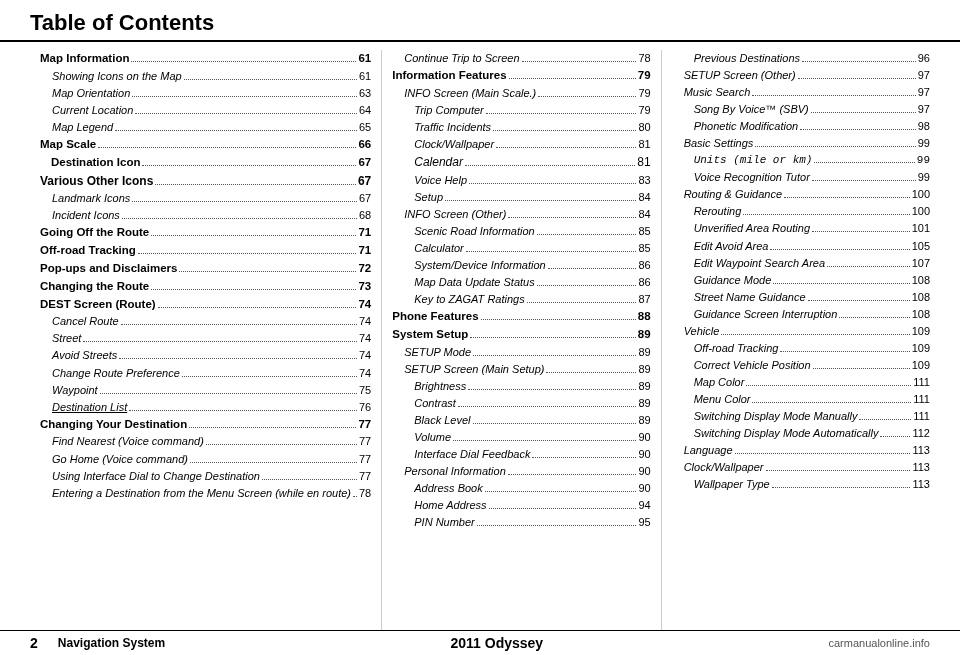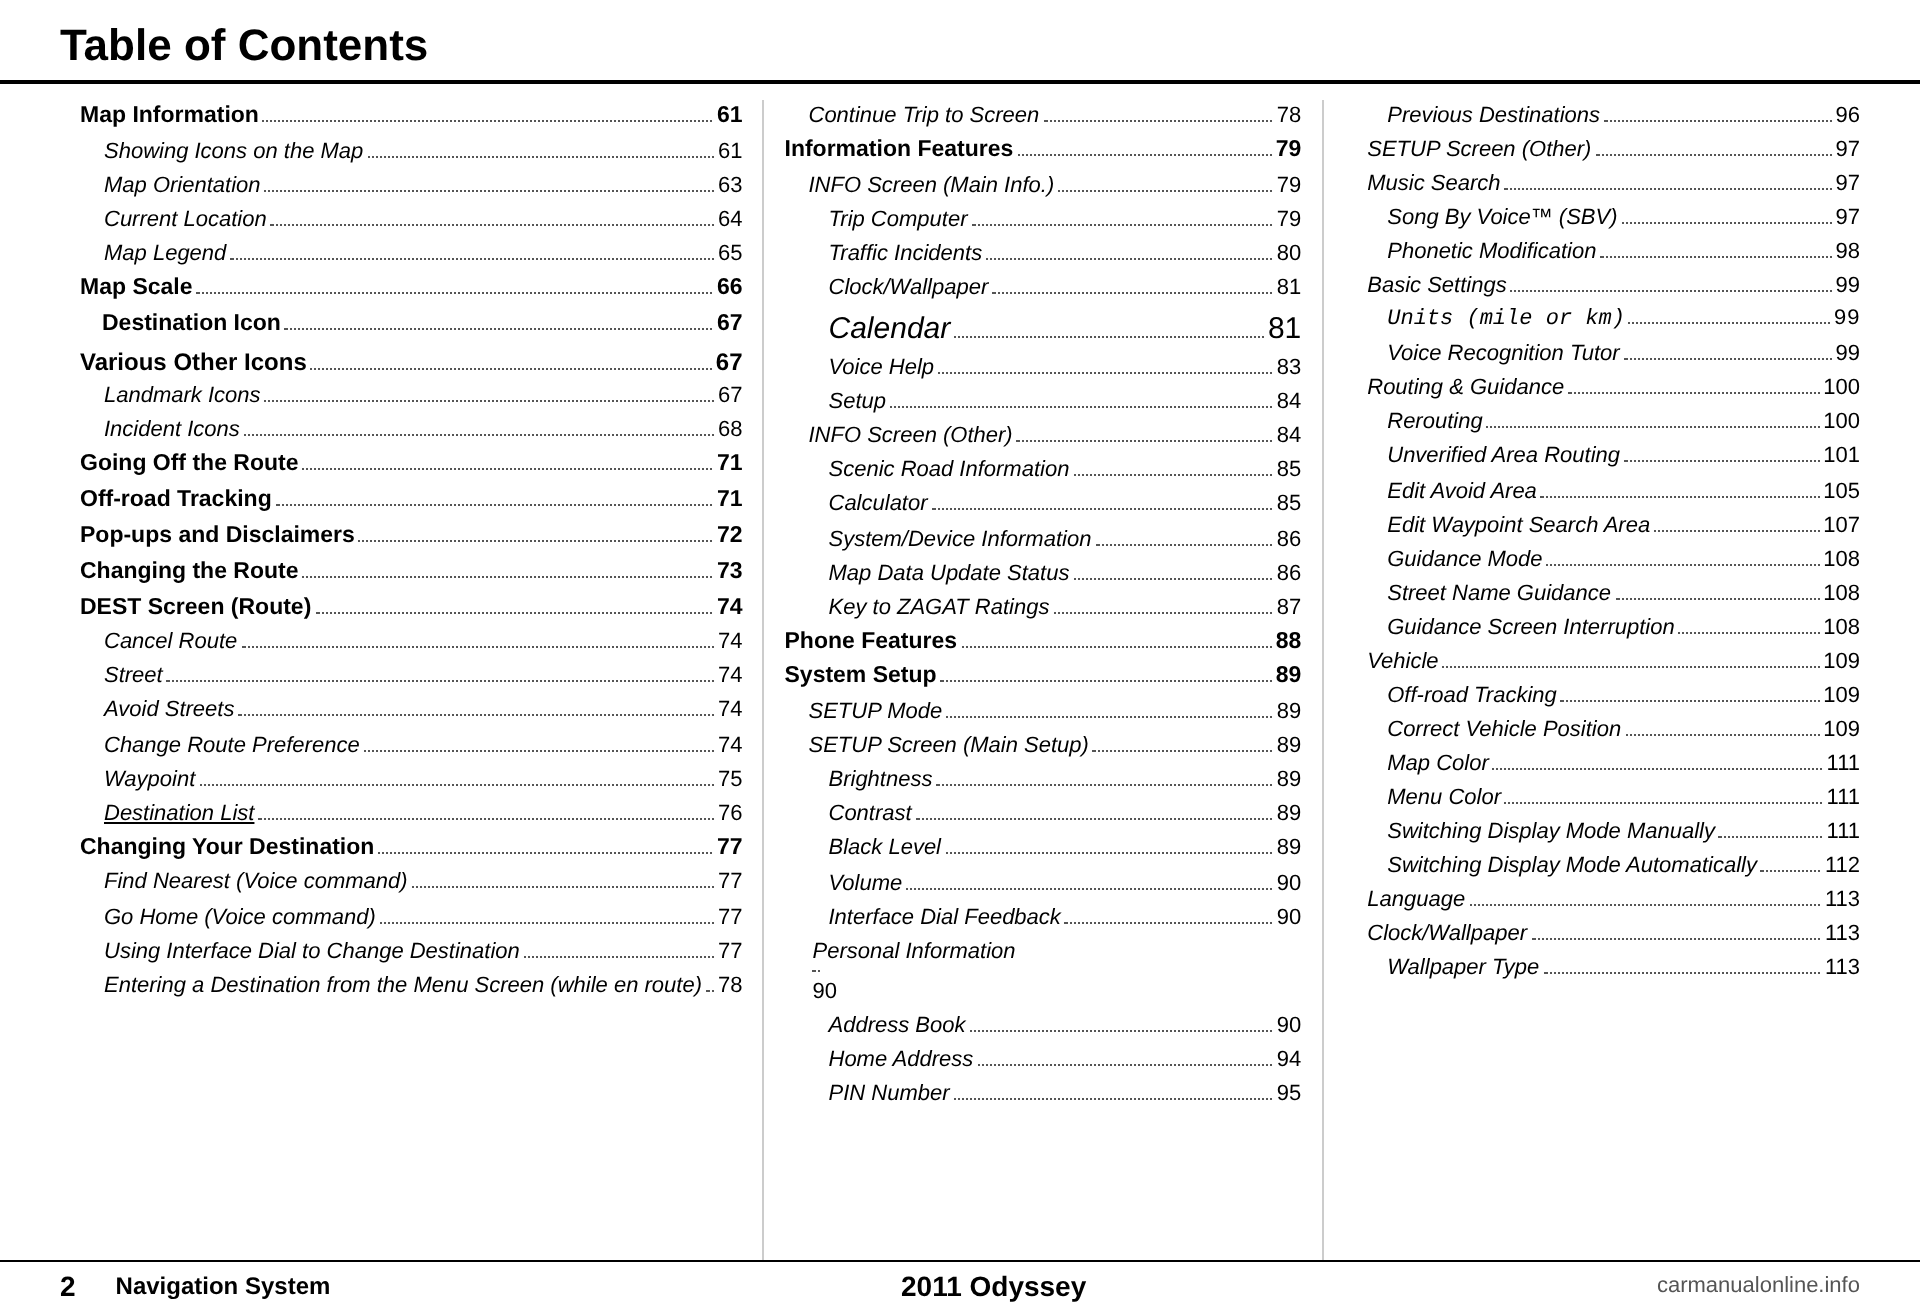--- a/index.html
+++ b/index.html
@@ -225,40 +225,40 @@
           <span style="white-space: nowrap;">Continue Trip to Screen</span>
           <span style="flex: 1 1 0%; overflow: hidden; border-bottom: 1px dotted rgb(85, 85, 85); margin: 0px 2px 2px; min-width: 4px;"></span>
           <span style="white-space: nowrap; font-style: normal;">78</span>
         </div>
         <div class="entry-row" style="padding-left: 0px; font-size: 11.5px; font-weight: bold;">
           <span style="white-space: nowrap;">Information Features</span>
           <span style="flex: 1 1 0%; overflow: hidden; border-bottom: 1px dotted rgb(85, 85, 85); margin: 0px 2px 2px; min-width: 4px;"></span>
           <span style="white-space: nowrap; font-style: normal;">79</span>
         </div>
         <div class="entry-row" style="padding-left: 12px; font-size: 11px; font-style: italic;">
-          <span style="white-space: nowrap;">INFO Screen (Main Info.)</span>
+          <span style="white-space: nowrap;">INFO Screen (Main Scale.)</span>
           <span style="flex: 1 1 0%; overflow: hidden; border-bottom: 1px dotted rgb(85, 85, 85); margin: 0px 2px 2px; min-width: 4px;"></span>
           <span style="white-space: nowrap; font-style: normal;">79</span>
         </div>
         <div class="entry-row" style="padding-left: 22px; font-size: 11px; font-style: italic;">
           <span style="white-space: nowrap;">Trip Computer</span>
           <span style="flex: 1 1 0%; overflow: hidden; border-bottom: 1px dotted rgb(85, 85, 85); margin: 0px 2px 2px; min-width: 4px;"></span>
           <span style="white-space: nowrap; font-style: normal;">79</span>
         </div>
         <div class="entry-row" style="padding-left: 22px; font-size: 11px; font-style: italic;">
           <span style="white-space: nowrap;">Traffic Incidents</span>
           <span style="flex: 1 1 0%; overflow: hidden; border-bottom: 1px dotted rgb(85, 85, 85); margin: 0px 2px 2px; min-width: 4px;"></span>
           <span style="white-space: nowrap; font-style: normal;">80</span>
         </div>
         <div class="entry-row" style="padding-left: 22px; font-size: 11px; font-style: italic;">
           <span style="white-space: nowrap;">Clock/Wallpaper</span>
           <span style="flex: 1 1 0%; overflow: hidden; border-bottom: 1px dotted rgb(85, 85, 85); margin: 0px 2px 2px; min-width: 4px;"></span>
           <span style="white-space: nowrap; font-style: normal;">81</span>
         </div>
-        <div class="entry-row" style="padding-left: 22px; font-size: 15px; font-style: italic;">
+        <div class="entry-row" style="padding-left: 22px; font-size: 12px; font-style: italic;">
           <span style="white-space: nowrap;">Calendar</span>
           <span style="flex: 1 1 0%; overflow: hidden; border-bottom: 1px dotted rgb(85, 85, 85); margin: 0px 2px 2px; min-width: 4px;"></span>
           <span style="white-space: nowrap; font-style: normal;">81</span>
         </div>
         <div class="entry-row" style="padding-left: 22px; font-size: 11px; font-style: italic;">
           <span style="white-space: nowrap;">Voice Help</span>
           <span style="flex: 1 1 0%; overflow: hidden; border-bottom: 1px dotted rgb(85, 85, 85); margin: 0px 2px 2px; min-width: 4px;"></span>
           <span style="white-space: nowrap; font-style: normal;">83</span>
         </div>
         <div class="entry-row" style="padding-left: 22px; font-size: 11px; font-style: italic;">
@@ -334,21 +334,21 @@
         <div class="entry-row" style="padding-left: 22px; font-size: 11px; font-style: italic;">
           <span style="white-space: nowrap;">Volume</span>
           <span style="flex: 1 1 0%; overflow: hidden; border-bottom: 1px dotted rgb(85, 85, 85); margin: 0px 2px 2px; min-width: 4px;"></span>
           <span style="white-space: nowrap; font-style: normal;">90</span>
         </div>
         <div class="entry-row" style="padding-left: 22px; font-size: 11px; font-style: italic;">
           <span style="white-space: nowrap;">Interface Dial Feedback</span>
           <span style="flex: 1 1 0%; overflow: hidden; border-bottom: 1px dotted rgb(85, 85, 85); margin: 0px 2px 2px; min-width: 4px;"></span>
           <span style="white-space: nowrap; font-style: normal;">90</span>
         </div>
-        <div class="entry-row" style="padding-left: 12px; font-size: 11px; font-style: italic; flex-direction: column;">
+        <div class="entry-row" style="padding-left: 12px; font-size: 11px; font-style: italic;">
           <span style="white-space: nowrap;">Personal Information</span>
           <span style="flex: 1 1 0%; overflow: hidden; border-bottom: 1px dotted rgb(85, 85, 85); margin: 0px 2px 2px; min-width: 4px;"></span>
           <span style="white-space: nowrap; font-style: normal;">90</span>
         </div>
         <div class="entry-row" style="padding-left: 22px; font-size: 11px; font-style: italic;">
           <span style="white-space: nowrap;">Address Book</span>
           <span style="flex: 1 1 0%; overflow: hidden; border-bottom: 1px dotted rgb(85, 85, 85); margin: 0px 2px 2px; min-width: 4px;"></span>
           <span style="white-space: nowrap; font-style: normal;">90</span>
         </div>
         <div class="entry-row" style="padding-left: 22px; font-size: 11px; font-style: italic;">

